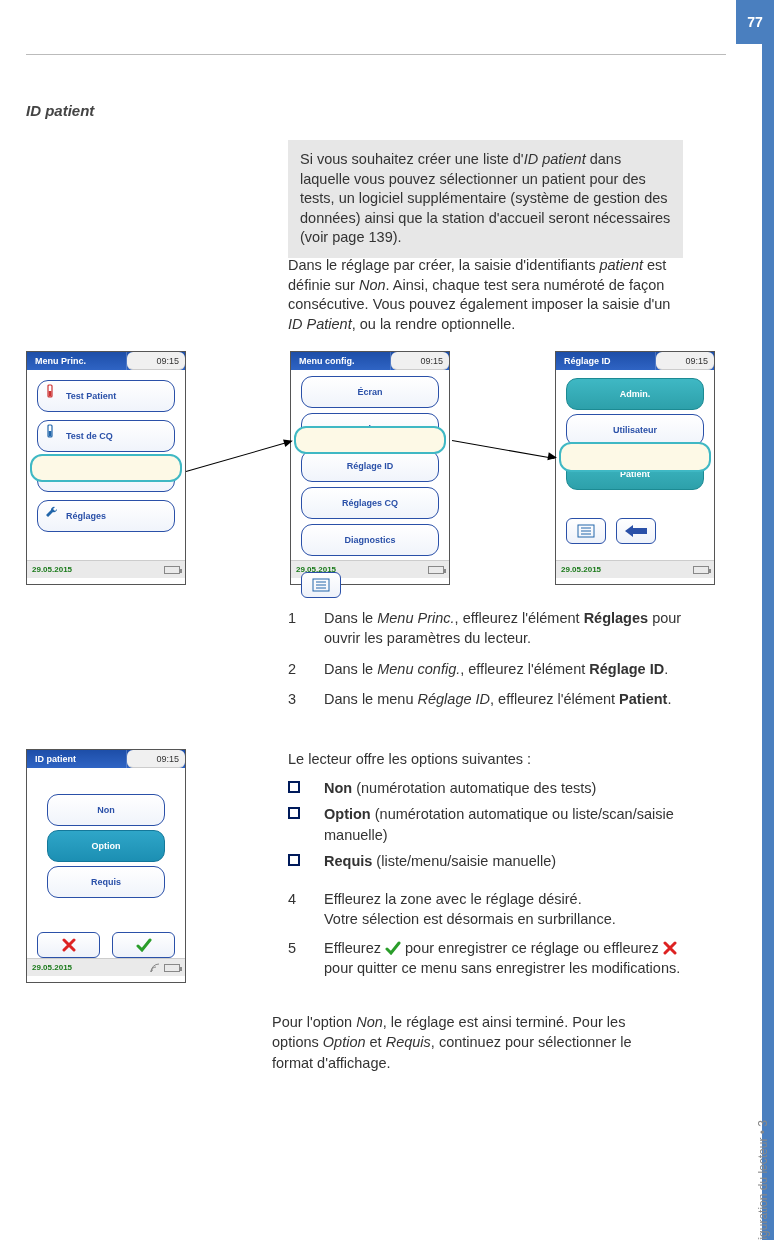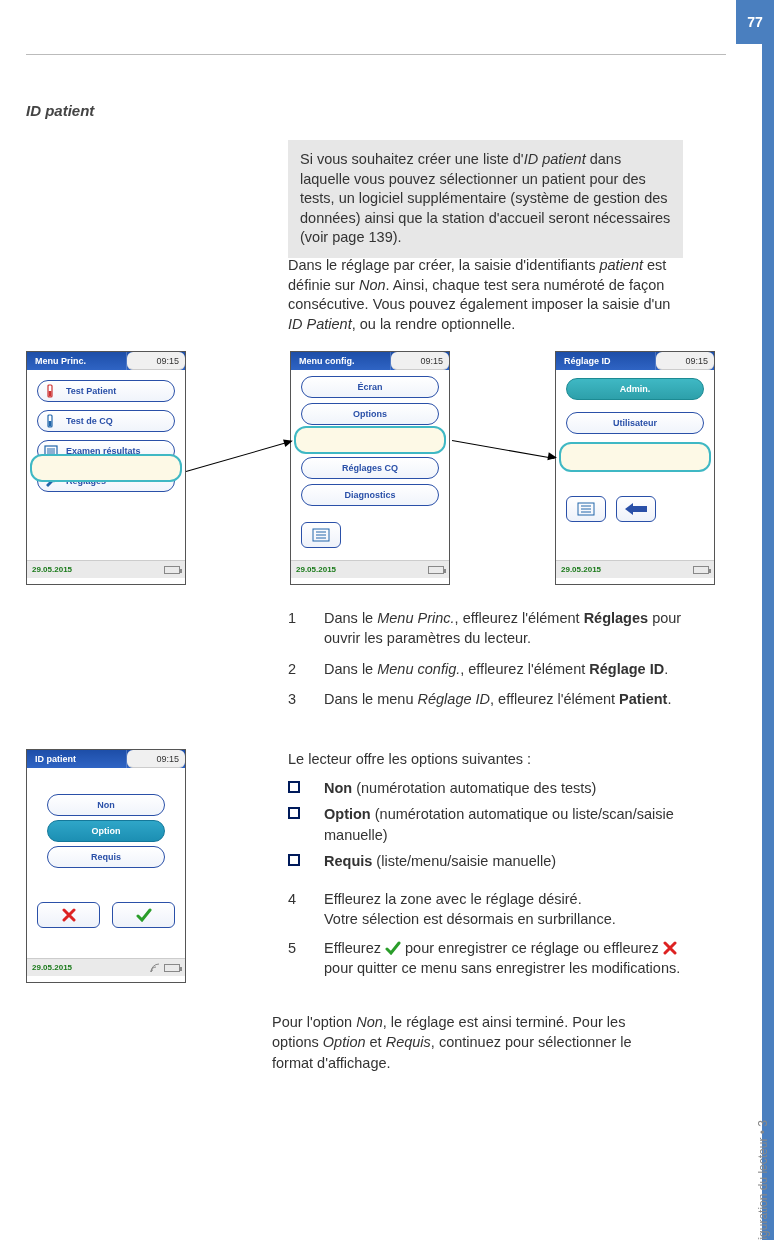--- a/index.html
+++ b/index.html
@@ -143,21 +143,21 @@
     position: relative;
   }
   .dev-footer .batt::after {
     content:"";
     position:absolute; right:-3px; top:2px; width:2px; height:4px; background:#888;
   }
 
   .menu-btn {
     border: 1.5px solid #2a50a8;
     border-radius: 11px;
-    height: 22px;
+    height: 32px;
     margin-bottom: 8px;
     display: flex;
     align-items: center;
     justify-content: center;
     font-size: 9px;
     font-weight: bold;
     color: #2a50a8;
     background: linear-gradient(#fff,#f0f4fb);
     position: relative;
   }
@@ -389,21 +389,21 @@
   </div>
 </div>
 <div class="hl" style="left:294px; top:426px; width:152px; height:28px;"></div>
 
 <div class="device" style="left:555px; top:351px;">
   <div class="dev-titlebar">
     <div class="title">Réglage ID</div>
     <div class="clock">09:15</div>
   </div>
   <div class="dev-body" style="padding-top:8px;">
-    <div class="menu-btn teal-sel" style="margin-bottom:12px;">
+    <div class="menu-btn teal-sel" style="margin-bottom:4px;">
         <span>Admin.</span>
       </div>
     <div class="menu-btn" style="margin-bottom:12px;">
         <span>Utilisateur</span>
       </div>
     <div class="menu-btn teal-sel" style="margin-bottom:28px;">
         <span>Patient</span>
       </div>
     <div class="bottom-row">
       <div class="small-sq-btn">

